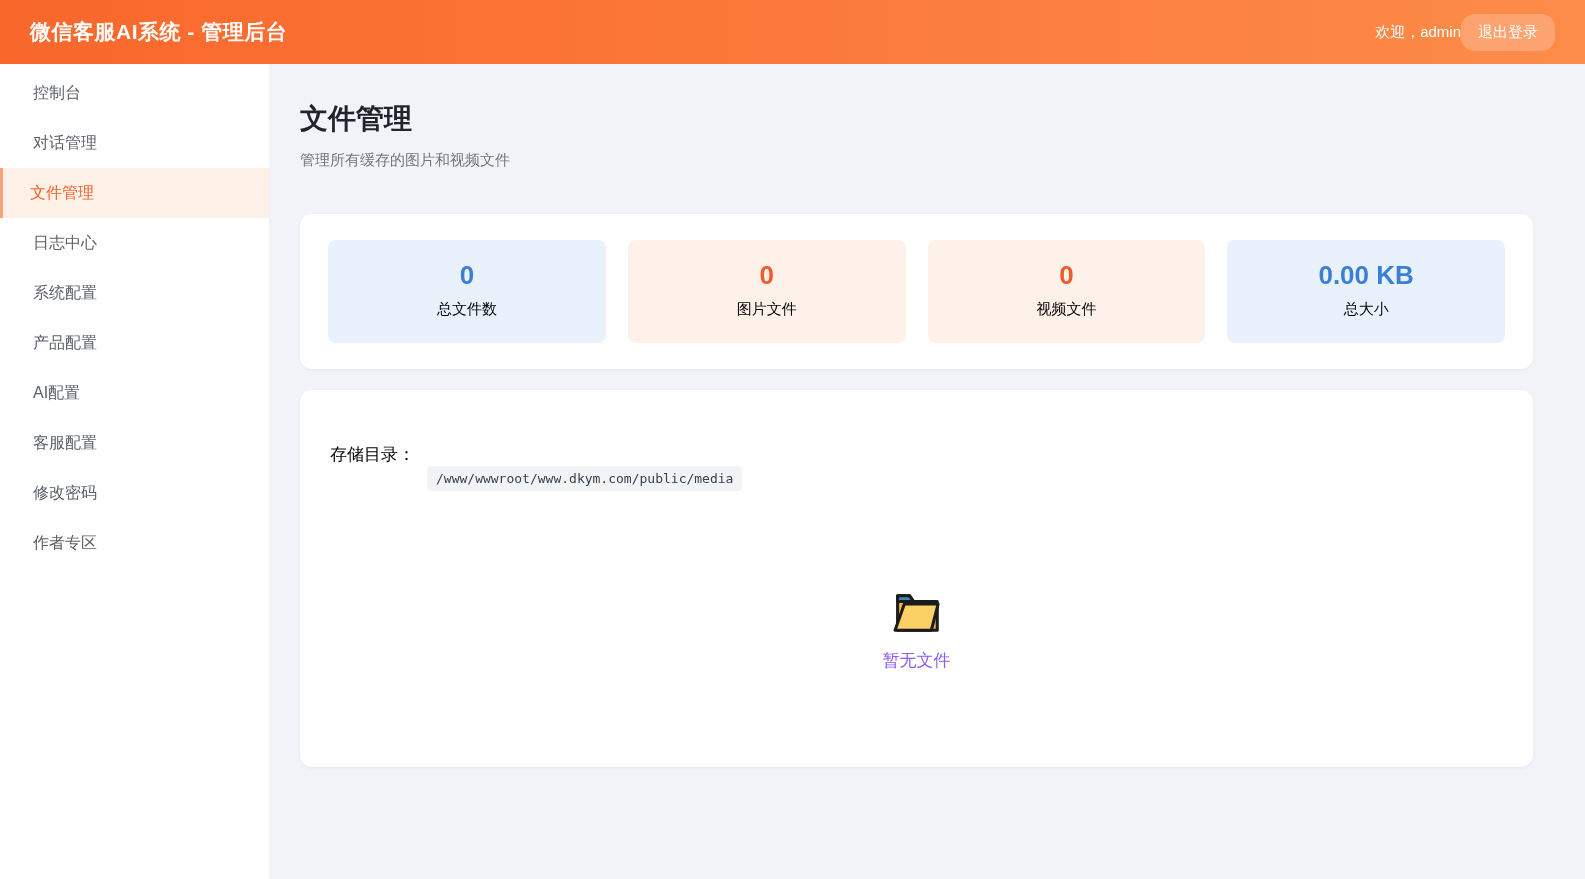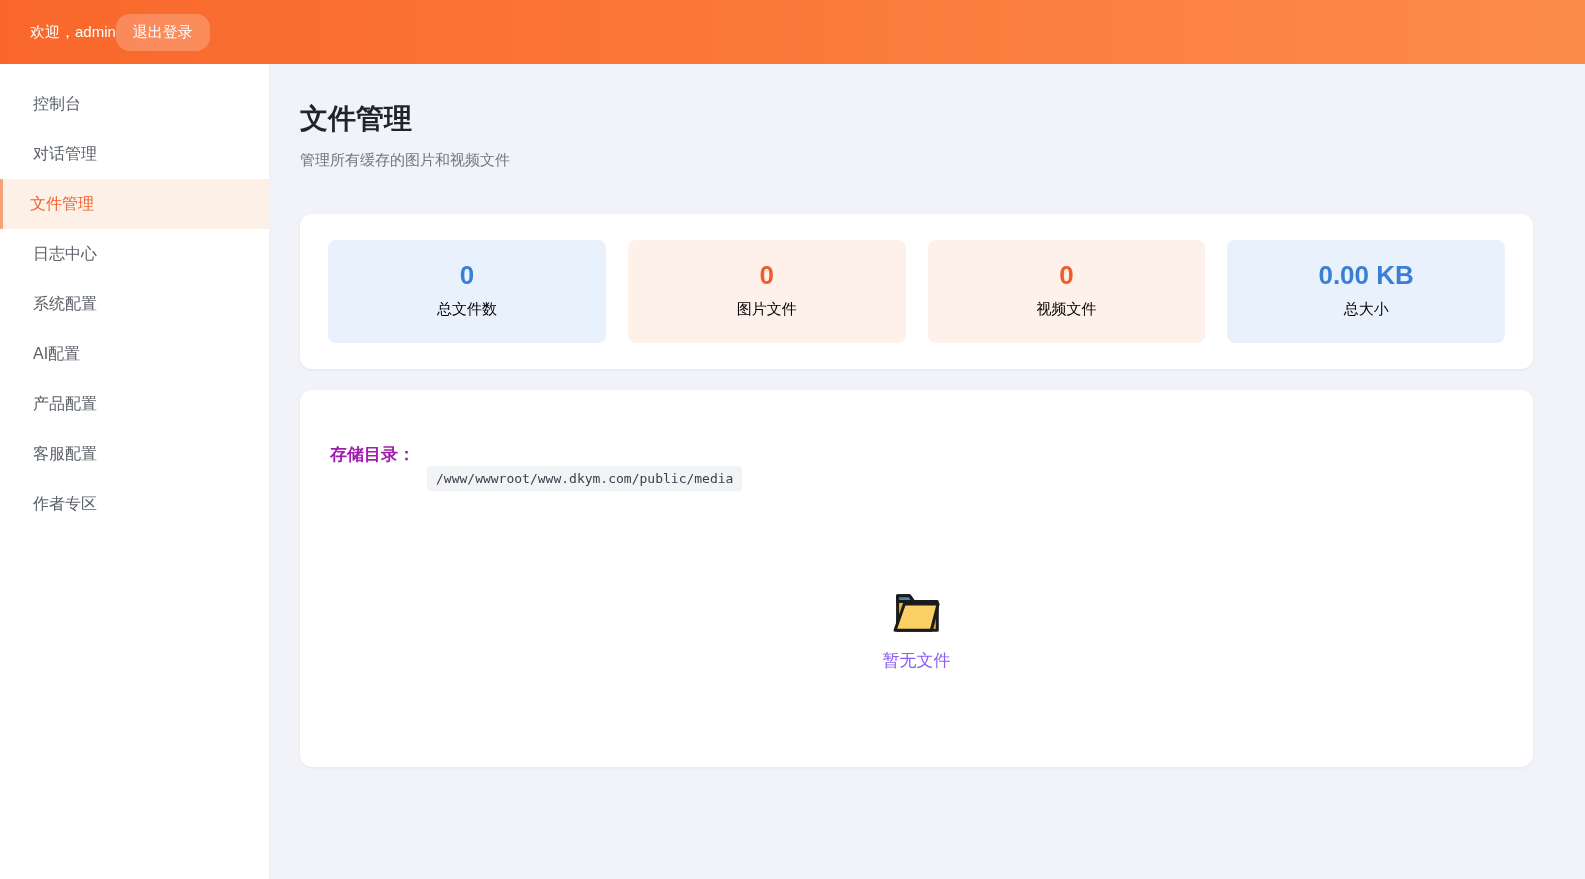--- a/index.html
+++ b/index.html
@@ -44,21 +44,21 @@
   
   .layout {
     display: flex;
     height: 815px;
   }
 
   
   .sidebar {
     width: 270px;
     background: #ffffff;
-    padding-top: 15px;
+    padding-top: 4px;
     flex-shrink: 0;
     border-right: 1px solid #eef0f3;
   }
   .nav-item {
     height: 50px;
     display: flex;
     align-items: center;
     padding-left: 30px;
     font-size: 16px;
     color: #5b6168;
@@ -130,22 +130,22 @@
   .files-card {
     padding: 28px 30px 95px 30px;
   }
   .storage-row {
     display: flex;
     align-items: center;
     gap: 12px;
   }
   .storage-label {
     font-size: 17px;
-    font-weight: bold;
-    color: #a21caf;
+    font-weight: normal;
+    color: #000000;
   }
   .storage-path {
     font-family: "DejaVu Sans Mono", "Liberation Mono", monospace;
     font-size: 13px;
     color: #3a414b;
     background: #f2f3f4;
     padding: 5px 9px;
     border-radius: 4px;
     margin-top: 48px;
   }
@@ -159,37 +159,39 @@
   .empty-text {
     margin-top: 12px;
     font-size: 17px;
     color: #8b5cf6;
   }
 </style>
 </head>
 <body>
 
 <div class="header">
+  <div class="header-title">微信客服AI系统 - 管理后台</div>
   <div class="header-right">
     <span class="welcome-text">欢迎，admin</span>
     <button class="logout-btn">退出登录</button>
   </div>
 </div>
 
 <div class="layout">
 
   <div class="sidebar">
     <div class="nav-item">控制台</div>
     <div class="nav-item">对话管理</div>
     <div class="nav-item active">文件管理</div>
     <div class="nav-item">日志中心</div>
     <div class="nav-item">系统配置</div>
+    <div class="nav-item">产品配置</div>
     <div class="nav-item">AI配置</div>
-    <div class="nav-item">产品配置</div>
     <div class="nav-item">客服配置</div>
+    <div class="nav-item">修改密码</div>
     <div class="nav-item">作者专区</div>
   </div>
 
   <div class="content">
 
     <div class="page-title">文件管理</div>
     <div class="page-subtitle">管理所有缓存的图片和视频文件</div>
 
     <div class="card stats-card">
       <div class="stats-grid">

